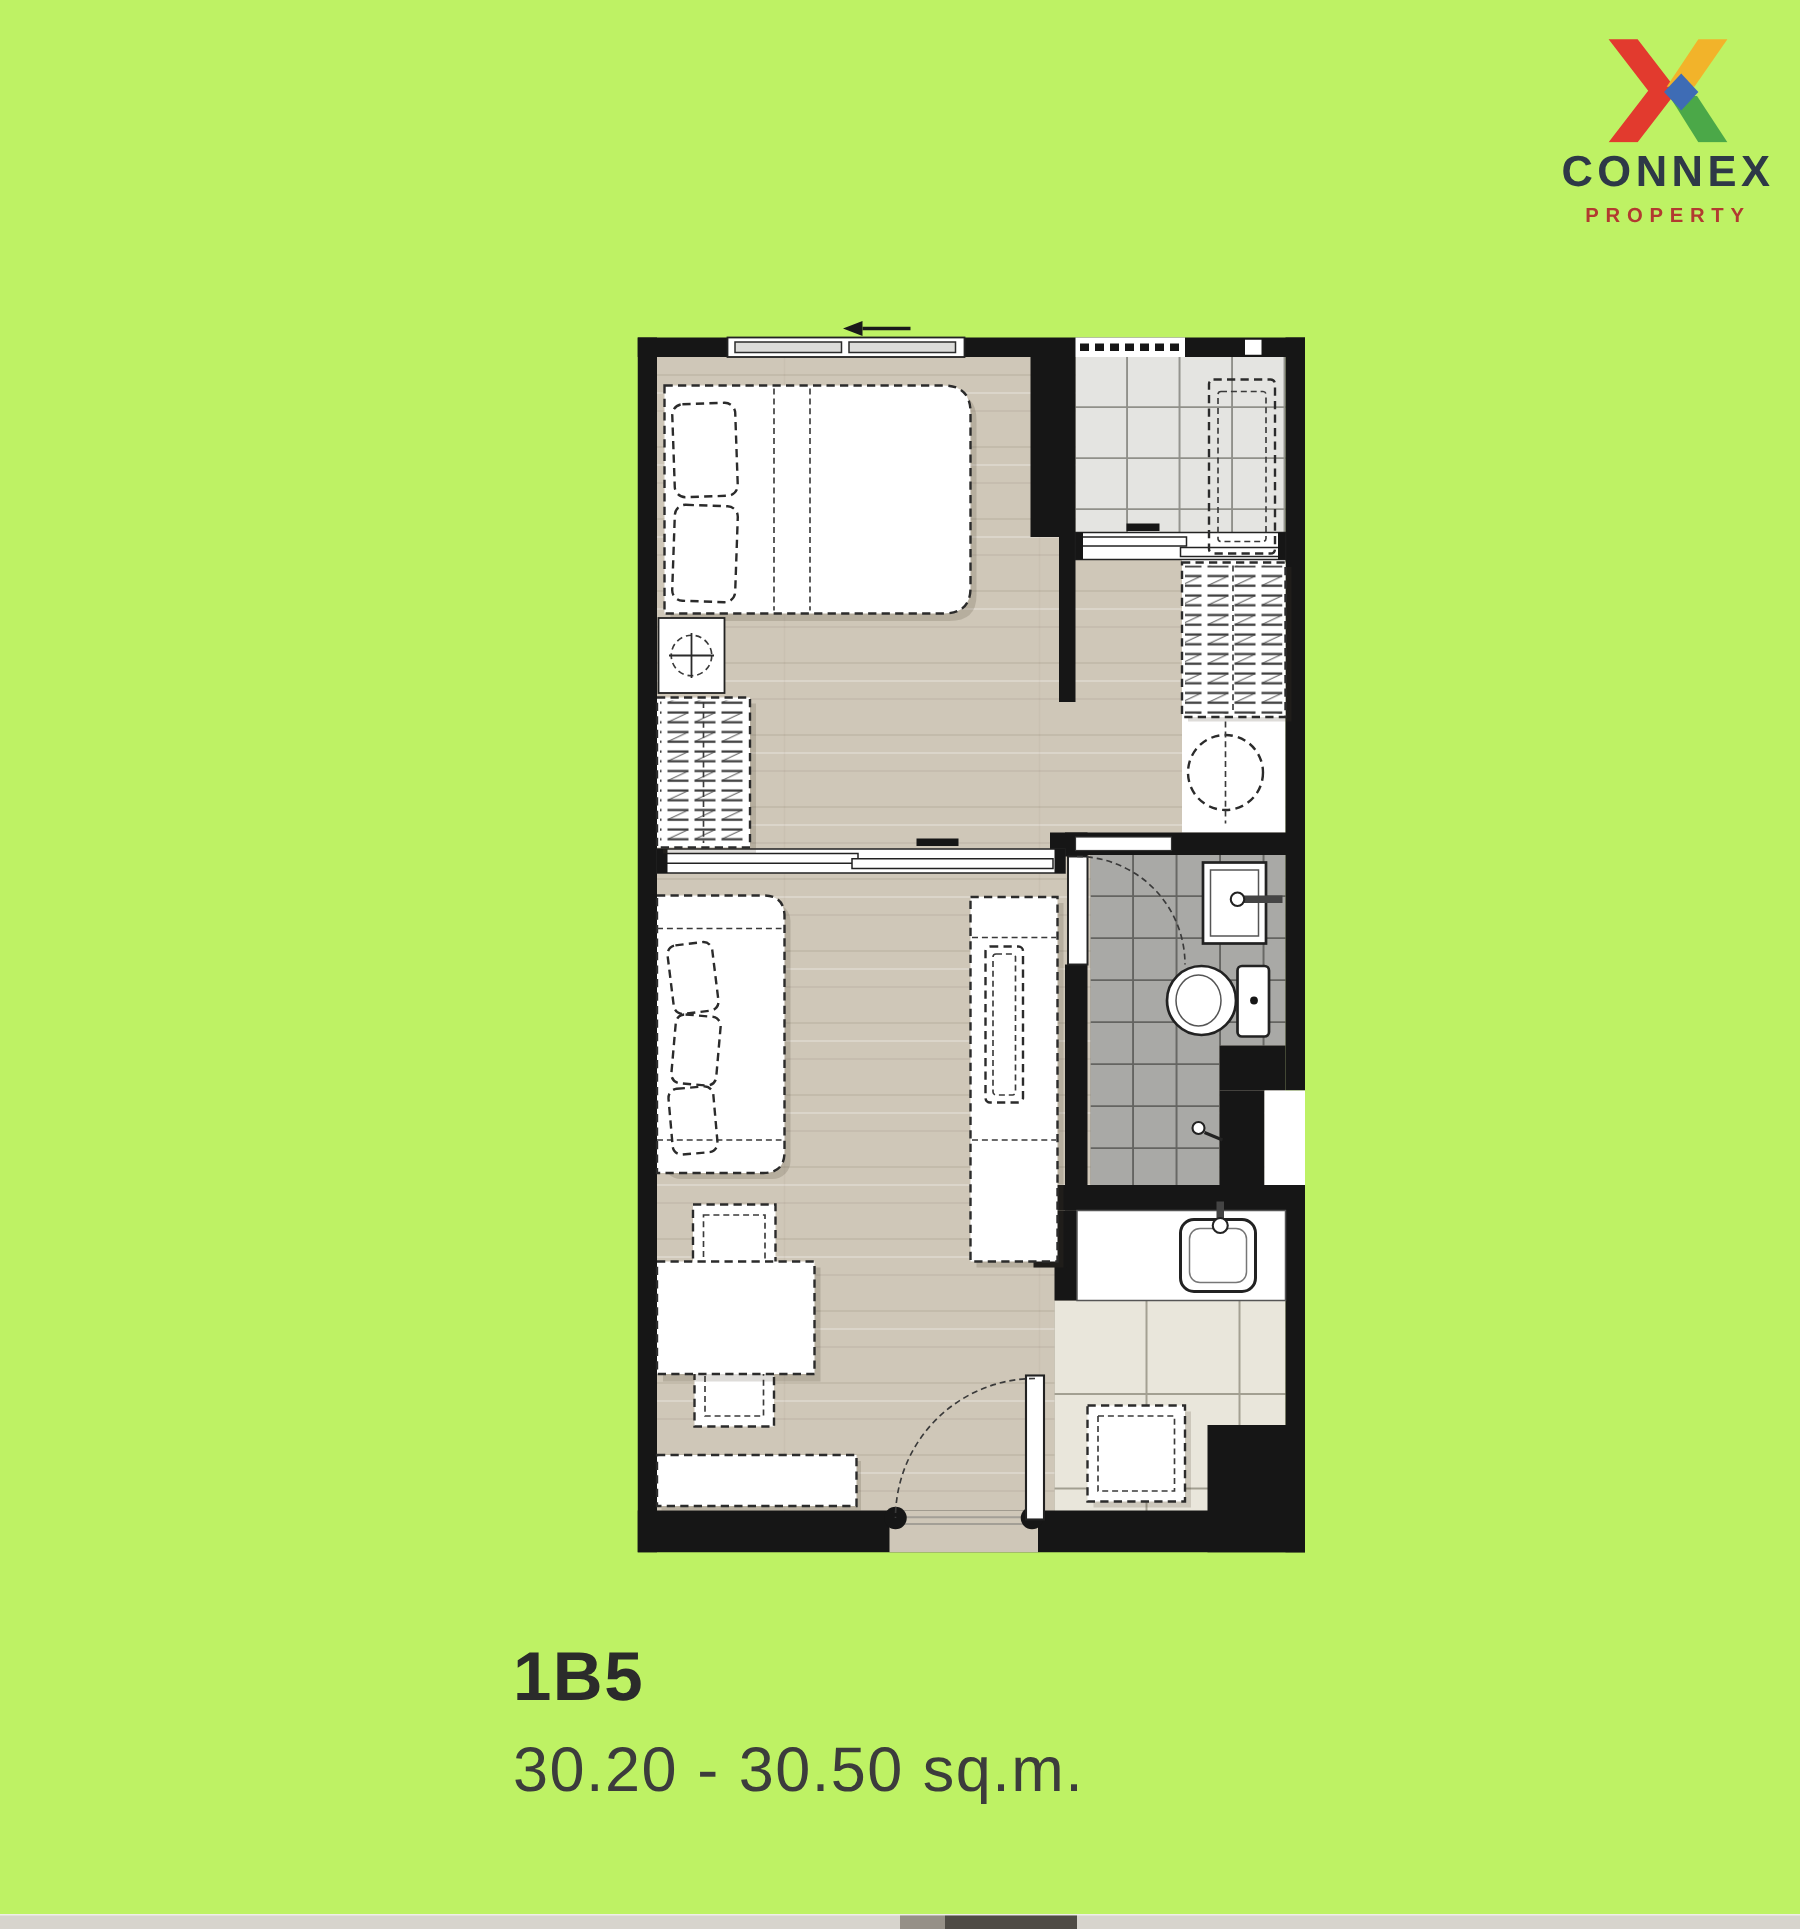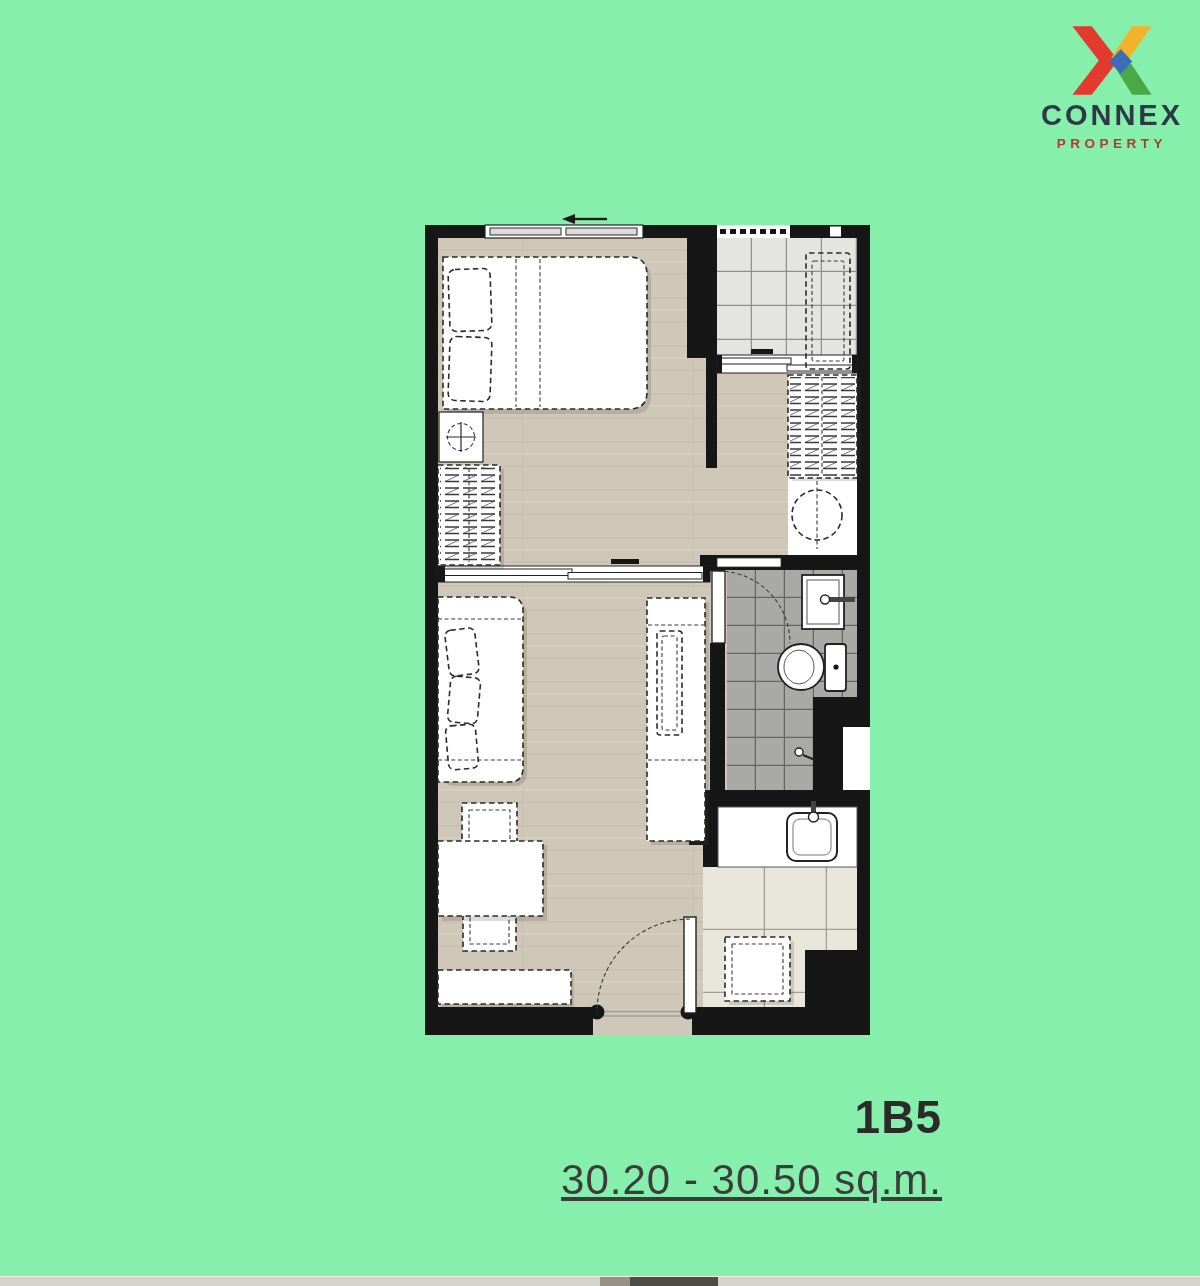--- a/index.html
+++ b/index.html
@@ -1,34 +1,34 @@
 <!DOCTYPE html>
 <html><head>
 <meta charset="utf-8">
 <style>
   html,body{margin:0;padding:0;background:#ffffff;}
-  .page{position:relative;width:1200px;height:1286px;background:#86efac;overflow:hidden;
+  .page{position:relative;width:1200px;height:1286px;background:#bef264;overflow:hidden;
         font-family:"Liberation Sans", sans-serif;}
   
   .logo{position:absolute;left:1028px;top:26px;width:168px;text-align:center;}
   .logo .xmark{width:88px;height:69px;display:block;margin:0 auto;}
   .brand-name{margin-top:4px;font-size:29px;font-weight:700;letter-spacing:3px;color:#2e3947;}
   .brand-tagline{margin-top:4px;font-size:13.5px;font-weight:700;letter-spacing:4.5px;color:#b23a30;}
   
   .plan{position:absolute;left:425px;top:207px;width:445px;height:828px;}
   .wall{fill:#161616;}
   .sd{stroke:#2b2b2b;stroke-dasharray:5.5 3.5;fill:#ffffff;stroke-width:1.6;}
   .sdn{stroke:#2b2b2b;stroke-dasharray:5.5 3.5;fill:none;stroke-width:1.6;}
   .sdt{stroke:#3a3a3a;stroke-dasharray:4 2.6;fill:none;stroke-width:1.1;}
   .sln{stroke:#2b2b2b;fill:none;stroke-width:1.2;}
   .shadow{fill:rgba(70,60,45,0.18);}
   
-  .unit-block{position:absolute;left:342px;top:1090px;width:600px;text-align:right;color:#2e2e2e;}
+  .unit-block{position:absolute;left:342px;top:1090px;width:600px;text-align:left;color:#2e2e2e;}
   .unit-name{font-size:46px;font-weight:700;letter-spacing:1px;color:#2b2b2b;}
-  .unit-area{margin-top:12px;font-size:42px;font-weight:400;letter-spacing:1px;color:#3c3c3c;text-decoration:underline;}
+  .unit-area{margin-top:12px;font-size:42px;font-weight:400;letter-spacing:1px;color:#3c3c3c;}
   
   .bottom-strip{position:absolute;left:0;bottom:0;width:1200px;height:9px;background:#d7d4cd;border-top:1px solid #efede9;}
   .strip-seg-mid{position:absolute;left:600px;top:0;width:30px;height:9px;background:#969087;}
   .strip-seg-dark{position:absolute;left:630px;top:0;width:88px;height:9px;background:#4f4b45;}
 </style>
 </head>
 <body>
 
 <div class="page">
 

